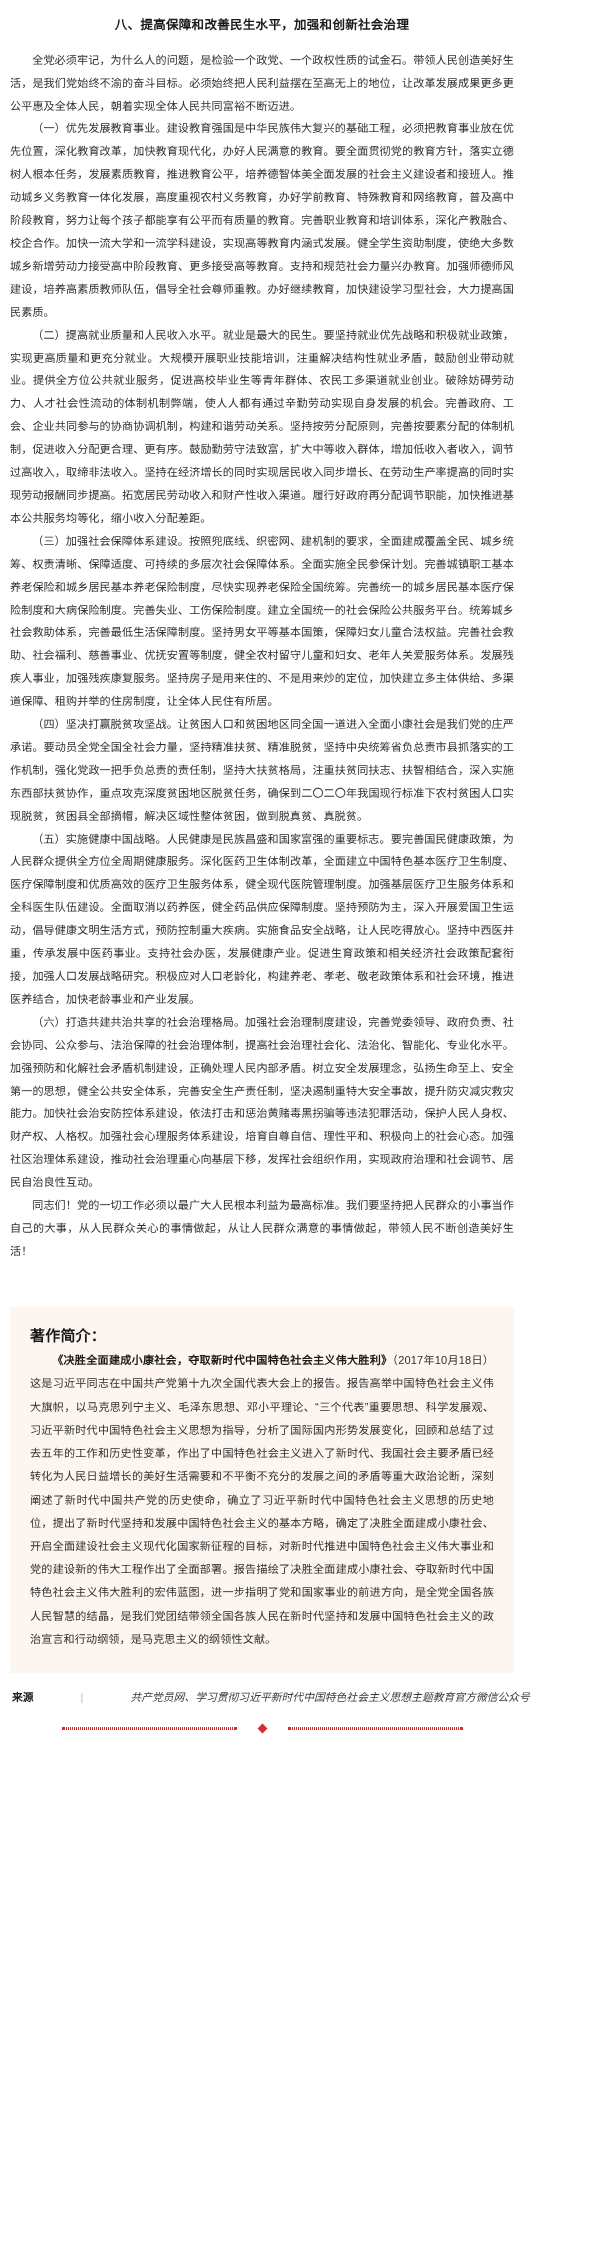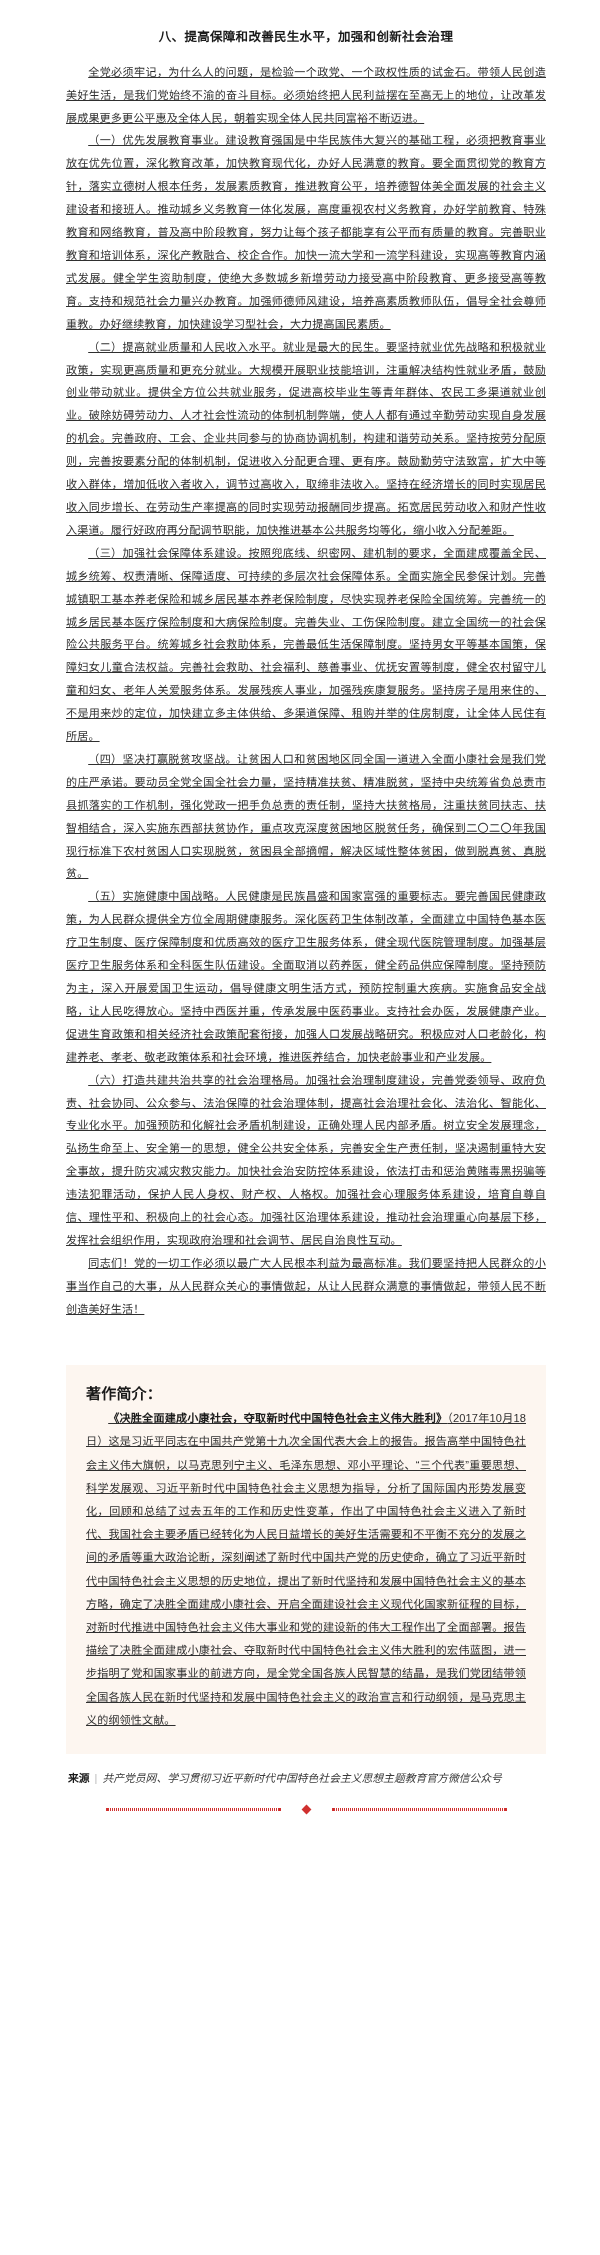--- a/index.html
+++ b/index.html
@@ -11,23 +11,22 @@
   body {
     width: 600px;
     font-family: "Liberation Sans", "DejaVu Sans", sans-serif;
     color: #2b2b2b;
     -webkit-font-smoothing: antialiased;
   }
   .page {
     width: 524px;
     box-sizing: border-box;
     background: #ffffff;
-    padding: 12px;
+    padding: 0;
     position: relative;
-    margin-left: 44px;
   }
   .doc-title {
     font-size: 12.5px;
     font-weight: bold;
     text-align: center;
     color: #1a1a1a;
     letter-spacing: 0.3px;
     margin: 0;
     padding: 16px 24px 14px 24px;
     line-height: 1.5;
@@ -38,21 +37,20 @@
   p.para {
     margin: 0 0 0 0;
     font-size: 11.1px;
     line-height: 22.9px;
     color: #2f2f2f;
     text-align: justify;
     text-justify: inter-ideograph;
     text-indent: 2em;
     letter-spacing: 0.1px;
     word-break: break-all;
-    text-decoration: underline;
   }
   p.para + p.para { margin-top: 0; }
 
   
   .intro-card {
     margin: 44px 10px 0 10px;
     background: #fdf6f0;
     padding: 18px 20px 22px 20px;
     box-sizing: border-box;
   }
@@ -79,20 +77,21 @@
   .footer {
     padding: 16px 12px 0 12px;
   }
   .source-line {
     display: flex;
     align-items: baseline;
     font-size: 10.8px;
     color: #3a3a3a;
     line-height: 17px;
     white-space: nowrap;
+    gap: 42px;
   }
   .source-label {
     font-weight: bold;
     color: #1a1a1a;
     margin-right: 5px;
   }
   .source-sep {
     color: #b9b9b9;
     margin-right: 5px;
     font-weight: normal;

